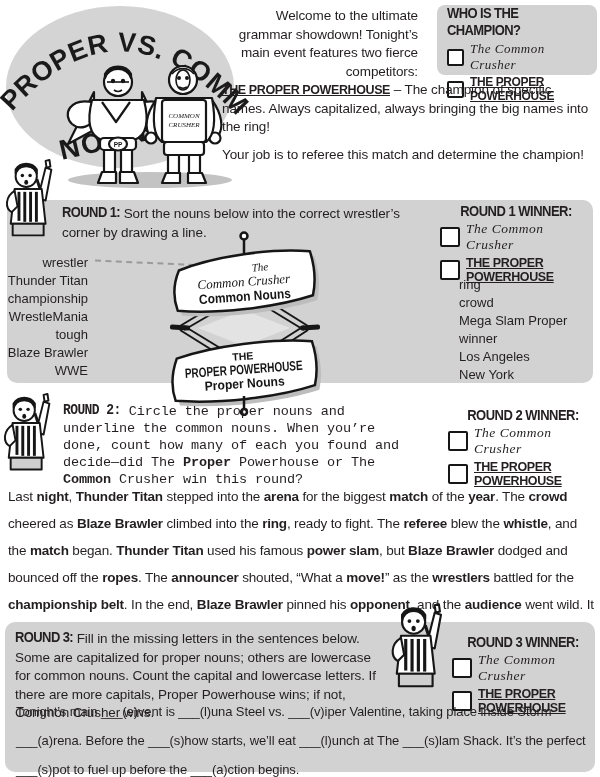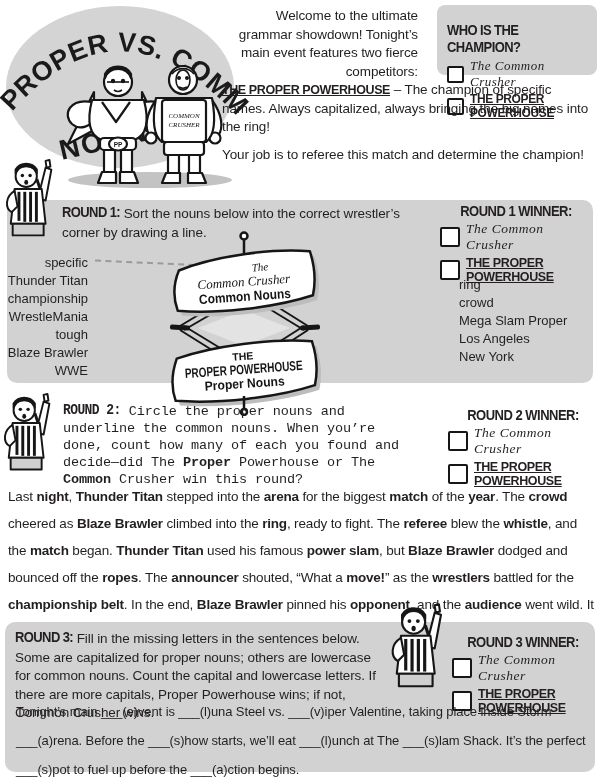--- a/index.html
+++ b/index.html
@@ -109,21 +109,21 @@
       <rect x="112" y="90" width="40" height="13" rx="3"></rect>
       <rect x="116" y="103" width="11" height="18"></rect>
       <rect x="137" y="103" width="11" height="18"></rect>
       <path d="M114,121 L128,121 L128,131 L110,131 Z"></path>
       <path d="M136,121 L150,121 L154,131 L136,131 Z"></path>
     </g>
     <text x="132" y="66" font-size="7" text-anchor="middle" fill="#161616" class="svg-hand">COMMON</text>
     <text x="132" y="75" font-size="7" text-anchor="middle" fill="#161616" class="svg-hand">CRUSHER</text>
   </svg>
 
-  <div class="abs" style="left:437px;top:5px;width:160px;height:70px;background:#d2d2d2;border-radius:8px;padding:21px 8px 6px 10px;">
+  <div class="abs" style="left:437px;top:5px;width:160px;height:70px;background:#d2d2d2;border-radius:8px;padding:4px 8px 6px 10px;">
     <span class="display-stretch" style="font-size:13px;">WHO IS THE CHAMPION?</span>
     <div class="cbrow" style="margin-top:1px;">
       <div class="cb small"></div>
       <span class="hand" style="font-size:13px;">The Common Crusher</span>
     </div>
     <div class="cbrow" style="margin-top:2px;">
       <div class="cb small"></div>
       <span class="display" style="font-size:12px;">THE PROPER POWERHOUSE</span>
     </div>
   </div>
@@ -155,35 +155,36 @@
       <rect x="15" y="37" width="3" height="30"></rect>
       <rect x="21" y="37" width="3" height="31"></rect>
       <rect x="27" y="37" width="3" height="31"></rect>
       <rect x="33" y="37" width="3" height="31"></rect>
     </g>
   </svg>
 
   <div class="abs body-txt" style="left:62px;top:204px;width:362px;line-height:19px;"><span class="display-stretch" style="font-size:13px;">ROUND 1:</span><span> Sort the nouns below into the correct wrestler’s corner by drawing a line.</span></div>
 
   <div class="abs wordlist right-align" style="left:2px;top:254px;width:86px;">
-    <div>specific</div>
+    <div>wrestler</div>
     <div>Thunder Titan</div>
     <div>championship</div>
     <div>WrestleMania</div>
     <div>tough</div>
     <div>Blaze Brawler</div>
     <div>WWE</div>
   </div>
 
   <div class="abs dashline" style="left:95px;top:262px;width:110px;transform:rotate(2.6deg);"></div>
 
   <div class="abs wordlist" style="left:459px;top:276px;width:130px;">
     <div>ring</div>
     <div>crowd</div>
     <div>Mega Slam Proper</div>
+    <div>winner</div>
     <div>Los Angeles</div>
     <div>New York</div>
   </div>
 
   <div class="abs" style="left:440px;top:203px;width:152px;">
     <span class="winner-heading">ROUND 1 WINNER:</span>
     <div class="cbrow">
       <div class="cb big"></div>
       <span class="hand" style="font-size:13.5px;">The Common Crusher</span>
     </div>

